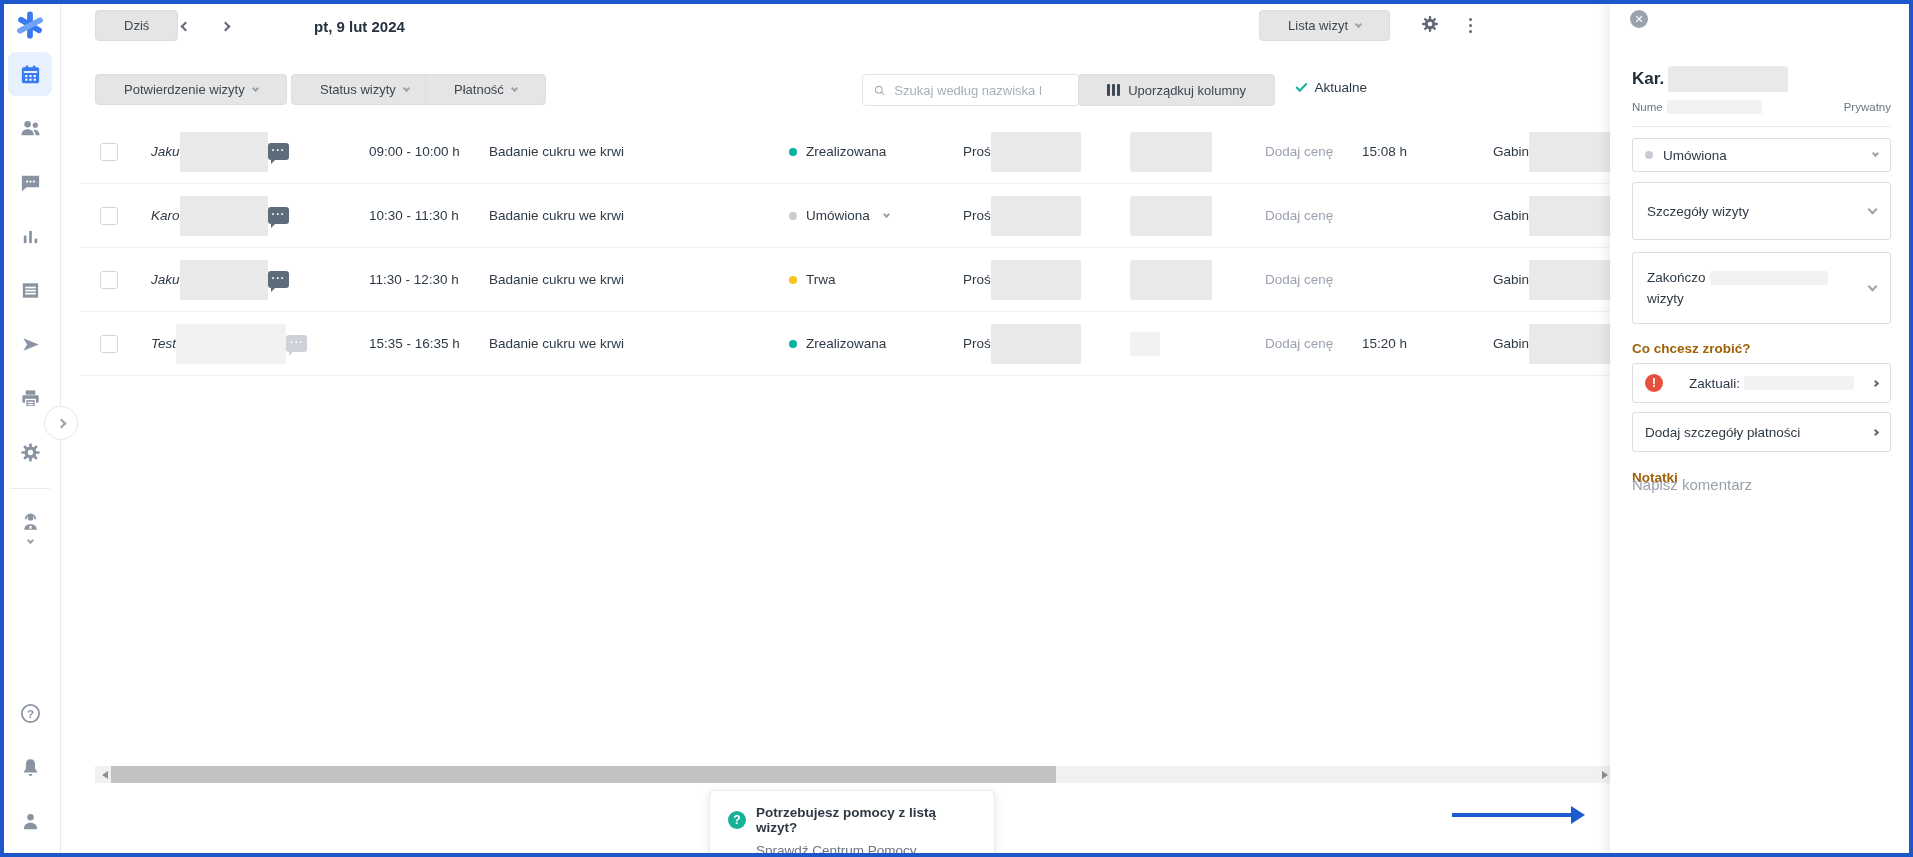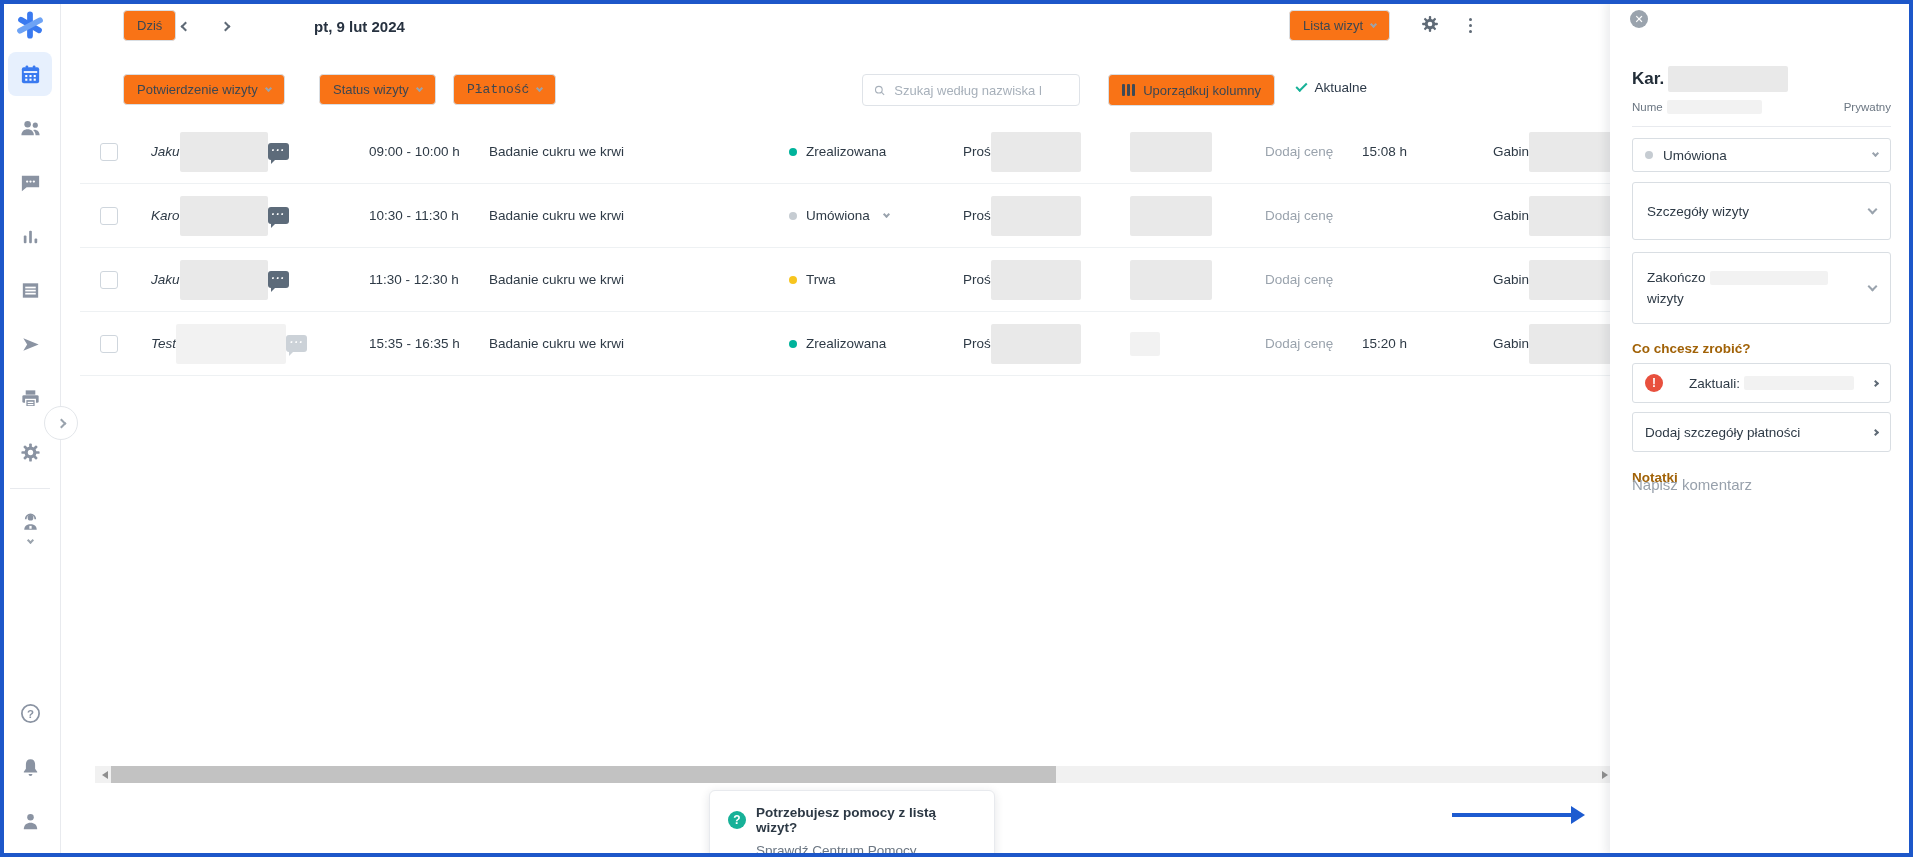--- a/index.html
+++ b/index.html
@@ -17,34 +17,34 @@
   .chev { display:inline-block; width:7px; height:7px; border-right:2px solid #9aa3ad; border-bottom:2px solid #9aa3ad; }
   .chev.down { transform:rotate(45deg); margin-top:-3px; }
   .chev.right { transform:rotate(-45deg); }
   .chev.left { transform:rotate(135deg); }
   .chev.sm { width:5px; height:5px; }
 
   
   .main { position:absolute; left:61px; top:0; width:1549px; height:857px; background:#fff; overflow:hidden; }
 
   .topbar { position:absolute; left:0; top:0; right:0; height:56px; }
-  .btn { display:inline-flex; align-items:center; gap:8px; border:1px solid #d9dee3; border-radius:4px; background:#f97316; color:#3c4752; font-size:13px; padding:0 13px; height:31px; cursor:pointer; white-space:nowrap;margin-left:28px; }
+  .btn { display:inline-flex; align-items:center; gap:8px; border:1px solid #d9dee3; border-radius:4px; background:#e5e5e5; color:#3c4752; font-size:13px; padding:0 28px; height:31px; cursor:pointer; white-space:nowrap; }
   .today-btn { position:absolute; left:34px; top:10px; }
   .nav-arrow { position:absolute; top:12px; width:28px; height:28px; display:flex; align-items:center; justify-content:center; cursor:pointer; }
   .nav-arrow .chev { border-color:#5f6a76; }
   .date-label { position:absolute; left:253px; top:18px; font-size:15px; font-weight:700; color:#273240; }
   .view-btn { position:absolute; right:220px; top:10px; }
   .top-gear { position:absolute; right:170px; top:14px; cursor:pointer; }
   .kebab { position:absolute; right:128px; top:13px; width:24px; height:24px; display:flex; flex-direction:column; align-items:center; justify-content:center; gap:3px; cursor:pointer; }
   .kebab i { width:3px; height:3px; border-radius:50%; background:#5f6a76; }
 
   .filterbar { position:absolute; left:0; top:74px; right:0; height:38px; }
   .f-conf { position:absolute; left:34px; top:0; }
   .f-status { position:absolute; left:230px; top:0; }
-  .f-pay { position:absolute; left:364px; top:0;font-family:Liberation Mono, monospace; }
+  .f-pay { position:absolute; left:364px; top:0; }
   .search-box { position:absolute; right:530px; top:0; width:218px; height:32px; border:1px solid #dfe3e8; border-radius:4px; display:flex; align-items:center; padding:0 10px; gap:8px; background:#fff; }
   .search-box input { border:0; outline:0; font-size:13px; color:#000000; width:100%; font-family:"Liberation Sans",sans-serif; }
   .search-box input::placeholder { color:#a7b0ba; }
   .cols-btn { position:absolute; right:335px; top:0; height:32px; font-weight:500; }
   .cols-ico { display:inline-flex; gap:2px; }
   .cols-ico i { width:3px; height:12px; background:#3f4a56; border-radius:1px; }
   .current-filter { position:absolute; right:243px; top:6px; display:flex; align-items:center; gap:7px; font-size:13.5px; color:#2c3948; cursor:pointer; }
   .checkmark { width:11px; height:6px; border-left:2px solid #17b198; border-bottom:2px solid #17b198; transform:rotate(-45deg); margin-top:-3px; }
 
   

